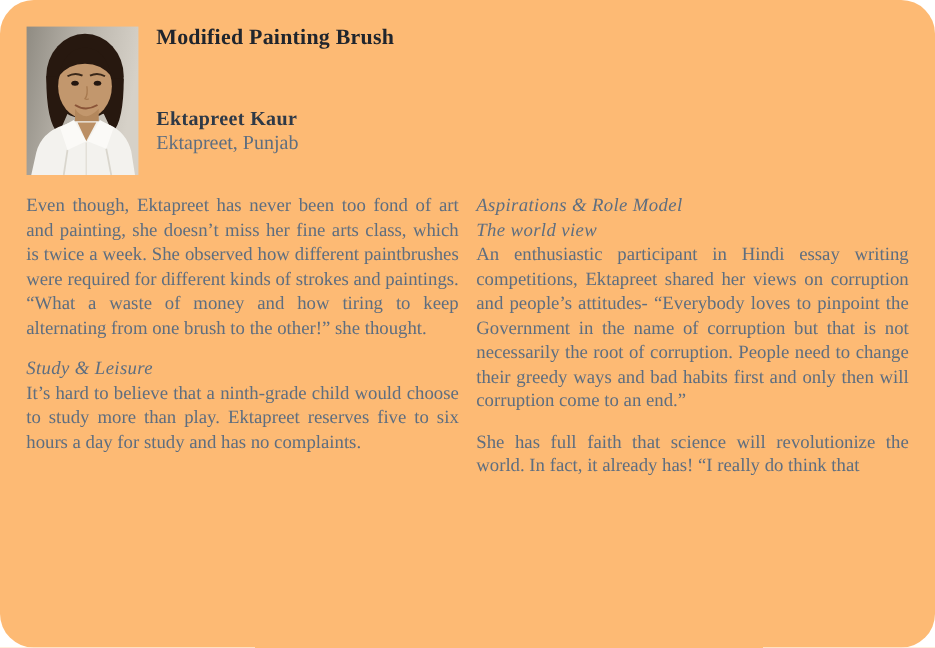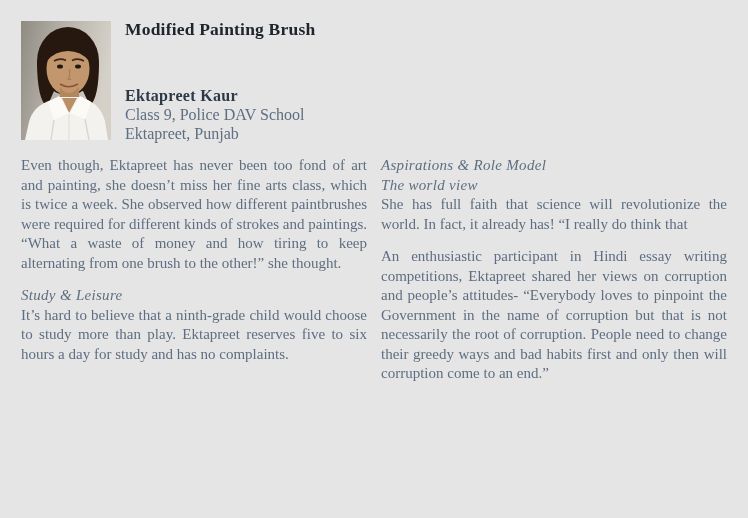--- a/index.html
+++ b/index.html
@@ -1,22 +1,23 @@
 <!DOCTYPE html>
 <html><head>
 <meta charset="utf-8">
 <style>
   html, body { margin: 0; padding: 0; background: #ffffff; }
   .page {
     position: relative;
     width: 748px;
     height: 518px;
-    background: #e5e5e5;
+    background: #fdba74;
     overflow: hidden;
     font-family: "Liberation Serif", serif;
+    border-radius: 27px;
   }
   .photo-frame {
     position: absolute;
     top: 21px;
     left: 21px;
     width: 90px;
     height: 119px;
     overflow: hidden;
   }
   .article-title {
@@ -116,33 +117,32 @@
       <path d="M33 99 L30 119" stroke="#d9d6cd" stroke-width="1.4" fill="none"></path>
       <path d="M64 98 L68 119" stroke="#d9d6cd" stroke-width="1.4" fill="none"></path>
       <path d="M48 93 L48 119" stroke="#e3e0d8" stroke-width="1.2" fill="none"></path>
     </svg>
   </div>
 
   <h1 class="article-title">Modified Painting Brush</h1>
 
   <div class="byline">
     <div class="student-name">Ektapreet Kaur</div>
-    <div class="student-school">Class 9, Police DAV School</div>
     <div class="student-location">Ektapreet, Punjab</div>
   </div>
 
   <div class="columns">
 
     <div class="col">
       <p>Even though, Ektapreet has never been too fond of art and painting, she doesn’t miss her fine arts class, which is twice a week. She observed how different paintbrushes were required for different kinds of strokes and paintings. “What a waste of money and how tiring to keep alternating from one brush to the other!” she thought.</p>
       <h3 class="section-heading">Study &amp; Leisure</h3>
       <p>It’s hard to believe that a ninth-grade child would choose to study more than play. Ektapreet reserves five to six hours a day for study and has no complaints.</p>
     </div>
 
     <div class="col">
       <h3 class="section-heading">Aspirations &amp; Role Model</h3>
       <h3 class="section-heading">The world view</h3>
+      <p>An enthusiastic participant in Hindi essay writing competitions, Ektapreet shared her views on corruption and people’s attitudes- “Everybody loves to pinpoint the Government in the name of corruption but that is not necessarily the root of corruption. People need to change their greedy ways and bad habits first and only then will corruption come to an end.”</p>
       <p>She has full faith that science will revolutionize the world. In fact, it already has! “I really do think that</p>
-      <p>An enthusiastic participant in Hindi essay writing competitions, Ektapreet shared her views on corruption and people’s attitudes- “Everybody loves to pinpoint the Government in the name of corruption but that is not necessarily the root of corruption. People need to change their greedy ways and bad habits first and only then will corruption come to an end.”</p>
     </div>
 
   </div>
 </div>
 
 </body></html>

